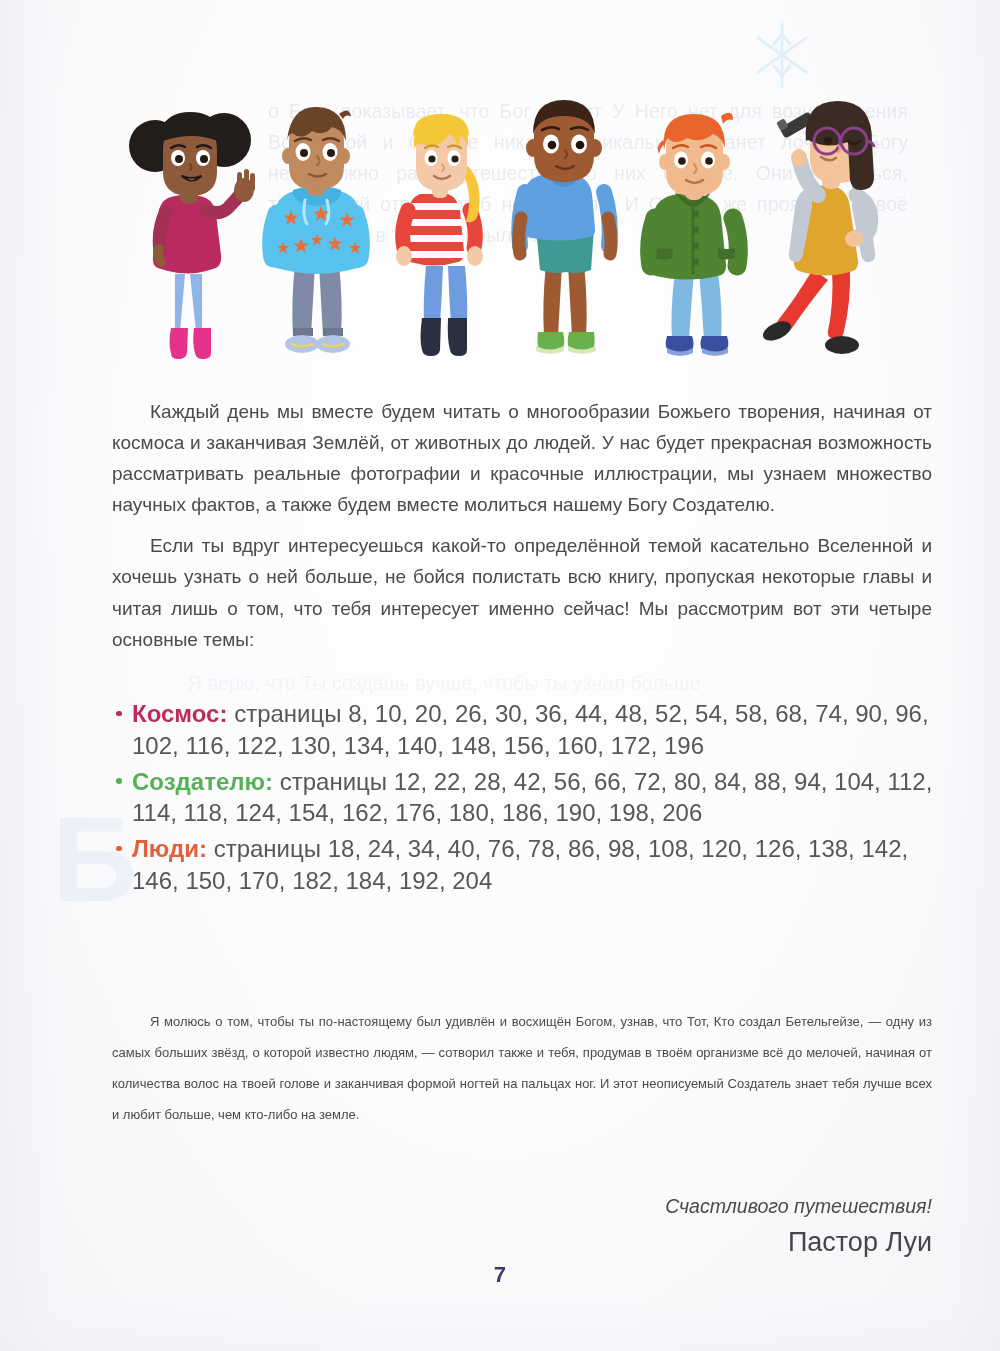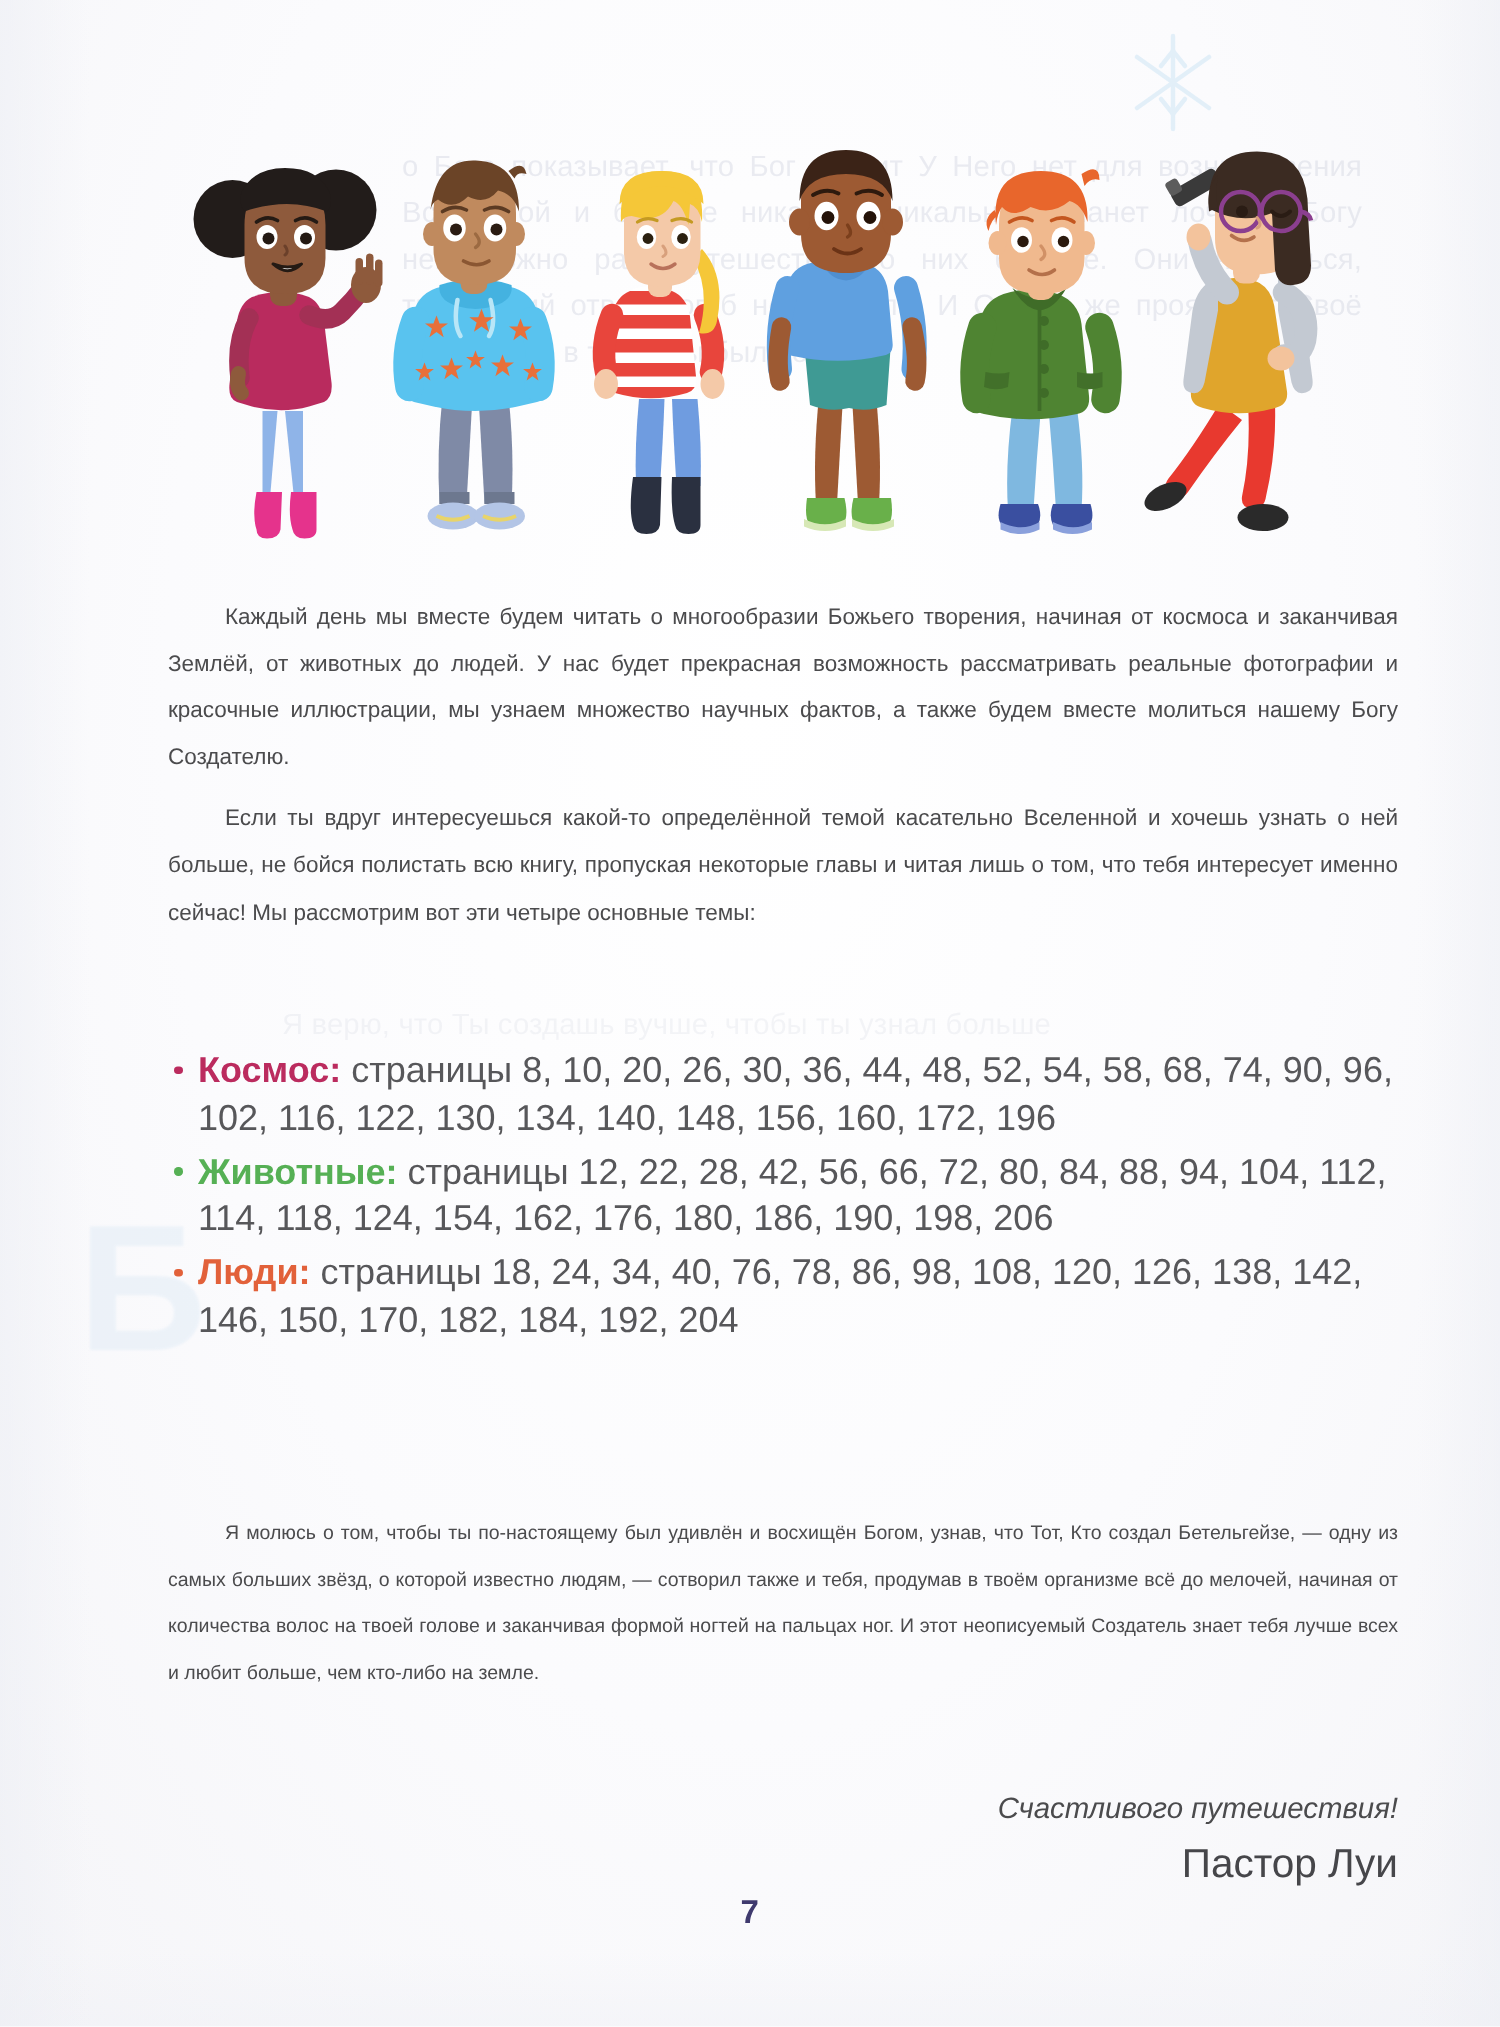--- a/index.html
+++ b/index.html
@@ -52,21 +52,21 @@
 
   
   .illustration{position:absolute;left:118px;top:78px;width:790px;height:300px;}
   .kid{position:absolute;bottom:0;}
   .kid svg{display:block;overflow:visible;}
 
   
   .body-text{
     position:absolute;
     left:112px;top:396px;width:820px;
-    font-size:15px;
+    font-size:19px;
     line-height:31.1px;
     text-align:justify;
     color:#4b4b4d;
   }
   .body-text p{margin:0;text-indent:38px;}
   .body-text p + p{margin-top:10px;}
 
   
   .topics{
     position:absolute;left:112px;top:698px;width:830px;
@@ -420,21 +420,21 @@
   <div class="topic">
     <span class="dot" style="background:#bb2b5e"></span>
     <span class="label" style="color:#bb2b5e">Космос:</span>
     <span class="pages">страницы</span>
     <span class="nums">8, 10, 20, 26, 30, 36, 44, 48, 52, 54, 58, 68, 74, 90, 96, 102, 116, 122, 130, 134, 140, 148, 156, 160, 172, 196</span>
   </div>
 
 
   <div class="topic">
     <span class="dot" style="background:#56b055"></span>
-    <span class="label" style="color:#56b055">Животные:</span>
+    <span class="label" style="color:#56b055">Создателю:</span>
     <span class="pages">страницы</span>
     <span class="nums">12, 22, 28, 42, 56, 66, 72, 80, 84, 88, 94, 104, 112, 114, 118, 124, 154, 162, 176, 180, 186, 190, 198, 206</span>
   </div>
 
   <div class="topic">
     <span class="dot" style="background:#e2613a"></span>
     <span class="label" style="color:#e2613a">Люди:</span>
     <span class="pages">страницы</span>
     <span class="nums">18, 24, 34, 40, 76, 78, 86, 98, 108, 120, 126, 138, 142, 146, 150, 170, 182, 184, 192, 204</span>
   </div>

